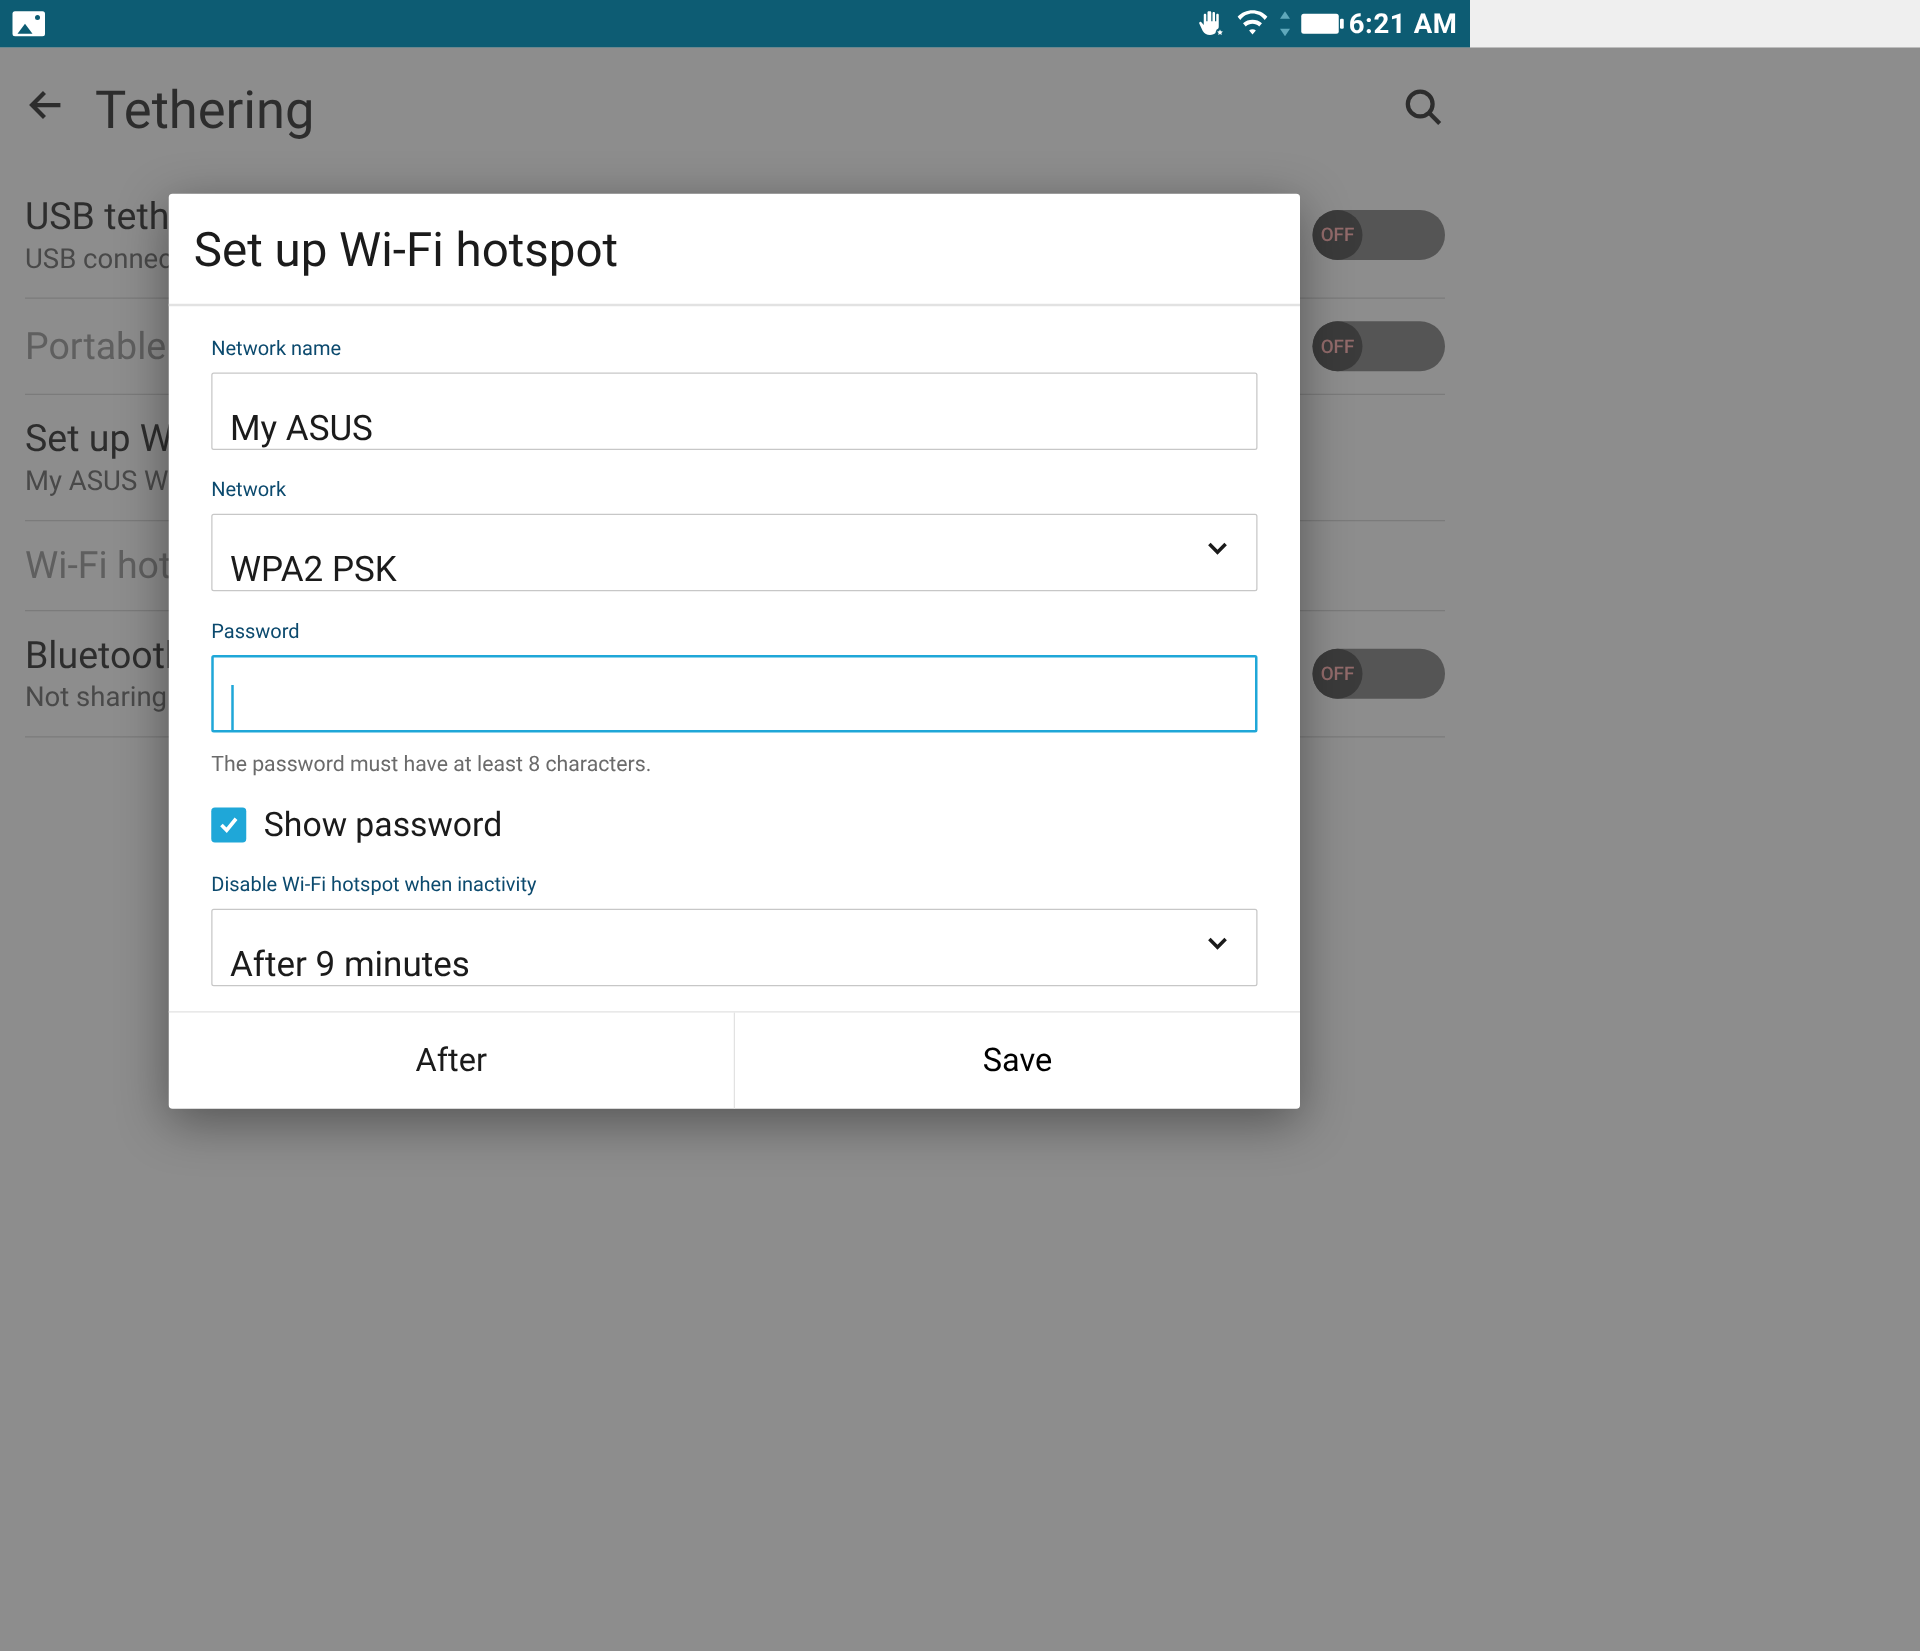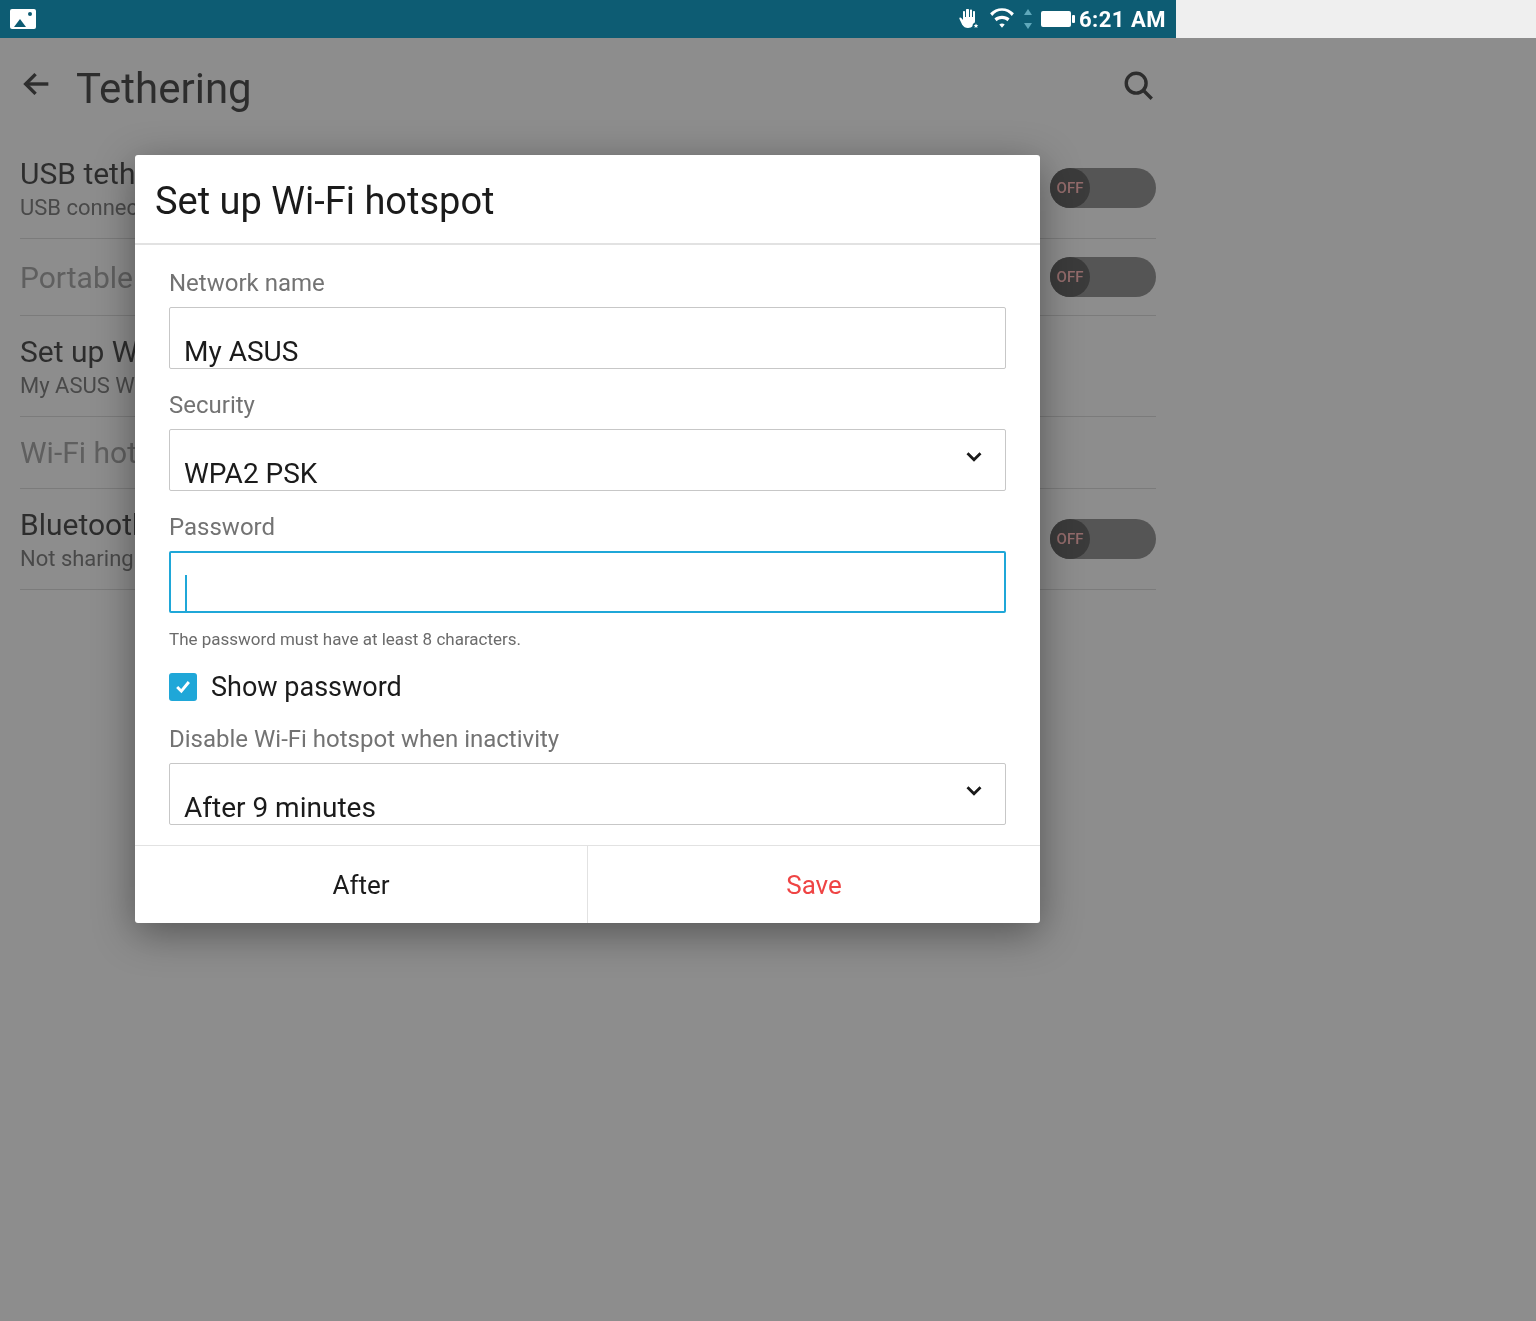--- a/index.html
+++ b/index.html
@@ -34,35 +34,35 @@
   .toggle .knob { width:40px;height:40px;border-radius:50%;background:#3a3a3a; position:absolute; left:0; display:flex;align-items:center;justify-content:center;color:#fca5a5;font-size:15px;font-weight:500;}
 
   
   .scrim { position:absolute; top:38px; left:0; right:0; bottom:0; background:rgba(60,60,60,0.55); }
 
   
   .dialog { position:absolute; top:155px; left:135px; width:905px; background:#fff; box-shadow:0 10px 40px rgba(0,0,0,0.4); border-radius:3px; }
   .dialog-title { font-size:38px; color:#1b1b1b; padding:24px 20px 20px 20px; font-weight:400; }
   .dialog-sep { height:2px; background:#e2e2e2; }
   .dialog-body { padding: 14px 34px 20px 34px; }
-  .field-label { font-size:24px; color:#737373; margin-top:10px; margin-bottom:10px; }
+  .field-label { font-size:16px; color:#0c4a6e; margin-top:10px; margin-bottom:10px; }
   .helper { font-size:17px; color:#6b6b6b; margin-top:16px; }
   .text-input, .select-box { width:100%; height:62px; border:1px solid #c7c7c7; border-radius:2px; padding:0 14px; font-size:28px; color:#1b1b1b; display:flex; align-items:flex-end; position:relative; background:#fff;}
   .text-input.focused { border:2px solid #1fa7d8; }
   .caret { width:2px; height:36px; background:#1fa7d8; }
   .select-box .chev { position:absolute; right:18px; top:50%; transform:translateY(-50%); }
   .checkbox-row { display:flex; align-items:center; gap:14px; margin-top:22px; margin-bottom:4px; }
   .checkbox { width:28px; height:28px; background:#1fa7d8; border-radius:3px; display:flex; align-items:center; justify-content:center; }
   .checkbox svg { stroke:#fff; }
   .cb-label { font-size:27px; color:#1b1b1b; }
   
   .dialog-actions { display:flex; border-top:1px solid #e2e2e2; height:78px; }
   .action-btn { flex:1; display:flex; align-items:center; justify-content:center; font-size:26px; color:#1b1b1b; }
   .action-btn + .action-btn { border-left:1px solid #e2e2e2; }
-  .action-btn.disabled { color:#ef4444; }
+  .action-btn.disabled { color:#000000; }
 </style>
 </head>
 <body>
 
 <div class="status-bar">
   <div class="status-left">
     <div class="icon-landscape"></div>
   </div>
   <div class="status-right">
     <svg width="24" height="24" viewBox="0 0 24 24" fill="#fff">
@@ -143,21 +143,21 @@
 <div class="dialog">
   <div class="dialog-title">Set up Wi-Fi hotspot</div>
   <div class="dialog-sep"></div>
   <div class="dialog-body">
 
     <div class="field-label">Network name</div>
     <div class="text-input">
       <span>My ASUS</span>
     </div>
 
-    <div class="field-label" style="margin-top:22px;">Security</div>
+    <div class="field-label" style="margin-top:22px;">Network</div>
     <div class="select-box">
       <span>WPA2 PSK</span>
       <span class="chev">
         <svg width="26" height="26" viewBox="0 0 24 24" fill="none" stroke="#1b1b1b" stroke-width="2.6">
             <path d="M6 9l6 6 6-6"></path>
           </svg>
       </span>
     </div>
 
     <div class="field-label" style="margin-top:22px;">Password</div>

